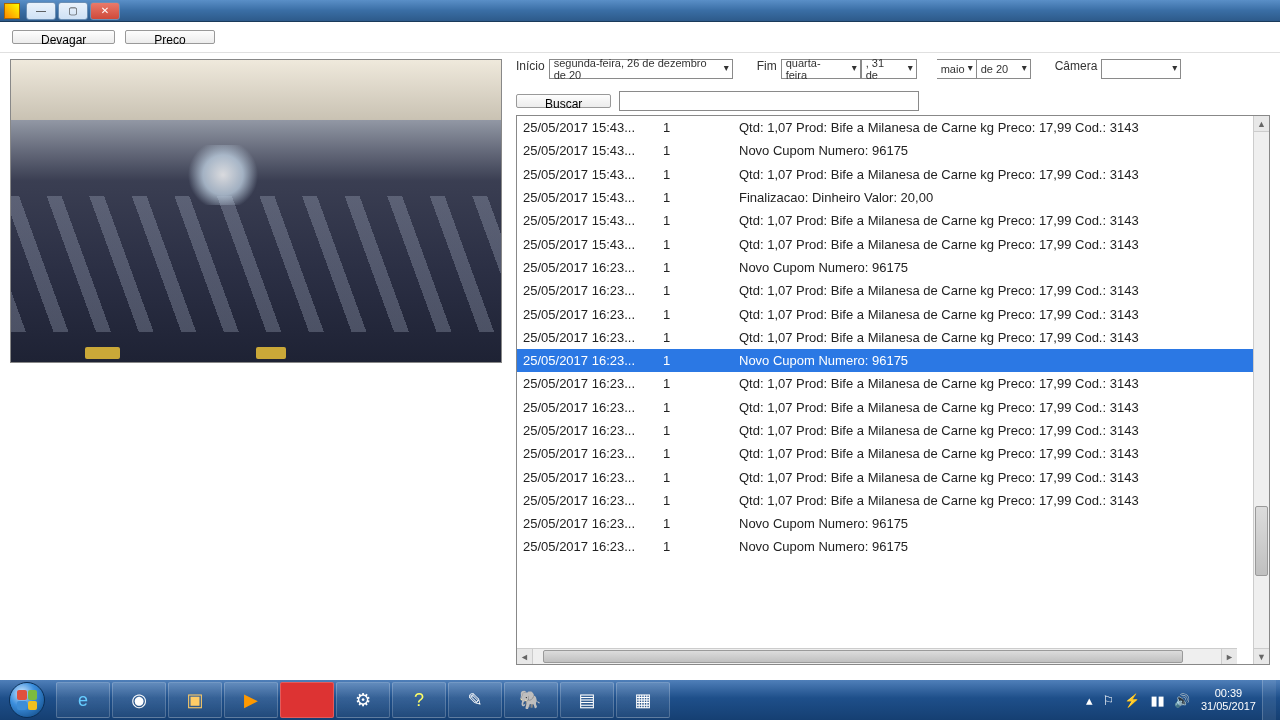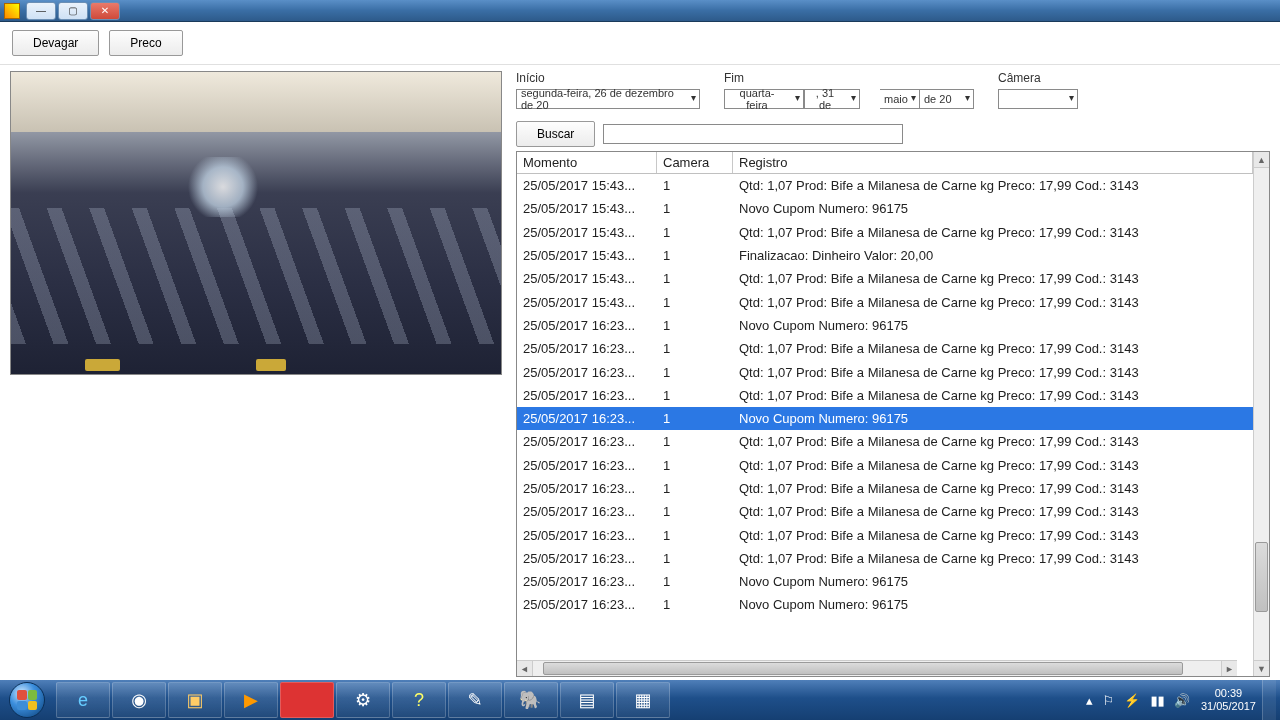--- a/index.html
+++ b/index.html
@@ -45,27 +45,27 @@
 
   
   .toolbar {
     background: #fff;
     padding: 8px 12px;
     display:flex;
     gap:10px;
     border-bottom: 1px solid #e0e0e0;
   }
   .btn {
-    padding: 2px 20px;
+    padding: 2px 28px;
     background: linear-gradient(#fdfdfd,#ececec);
     border: 1px solid #999;
     border-radius: 2px;
     font-size: 12px;
     cursor: pointer;
-    height:26px;
+    height:14px;
   }
 
   
   .content {
     display:flex;
     padding: 6px 10px;
     gap: 14px;
     height: calc(100% - 22px - 40px - 40px);
   }
   .video-panel {
@@ -109,38 +109,38 @@
   .right-panel {
     flex:1;
     display:flex;
     flex-direction:column;
   }
   .filters {
     display:flex;
     gap: 24px;
     margin-bottom:6px;
   }
-  .filter-col { display:flex; flex-direction:column; gap:4px; font-size:12px; color:#333;}
+  .filter-col { display:flex; flex-direction:row; gap:4px; font-size:12px; color:#333;}
   .dropdown {
     border:1px solid #8a8a8a;
     height:20px;
     background:#fff;
     display:flex;align-items:center;
     padding:0 18px 0 4px;
     position:relative;
     font-size:11px;
     min-width:80px;
   }
   .dropdown::after{
     content:"▾";
     position:absolute;right:3px;top:2px;color:#333;font-size:10px;
   }
   .dd-inicio{width:184px;}
   .fim-row{display:flex;gap:0;}
-  .fim-row .dropdown{min-width:auto;text-align:center;}
+  .fim-row .dropdown{min-width:auto;}
   .dd-fim1{width:80px;}
   .dd-fim2{width:56px;}
   .dd-fim3{width:40px;border-left:none;margin-left:20px;}
   .dd-fim4{width:54px;border-left:none;}
   .dd-cam{width:80px;}
 
   .search-row{display:flex;gap:8px;margin:6px 0 4px 0;align-items:center;}
   .search-input{
     border:1px solid #8a8a8a;height:20px;width:300px;padding:0 4px;font-size:12px;
   }
@@ -323,25 +323,20 @@
       </div>
     </div>
 
     <div class="search-row">
       <button class="btn">Buscar</button>
       <input class="search-input" value="" style="">
     </div>
 
     <div class="grid-wrap">
       <div class="grid-body">
-        <div class="grid-header">
-          <div class="gh momento">Momento</div>
-          <div class="gh camera">Camera</div>
-          <div class="gh registro">Registro</div>
-        </div>
         <div class="grid-rows" id="grid-rows">
             <div class="row">
               <div class="cell momento">25/05/2017 15:43...</div>
               <div class="cell camera">1</div>
               <div class="cell registro">Qtd: 1,07 Prod: Bife a Milanesa de Carne  kg Preco: 17,99 Cod.: 3143</div>
             </div>
             <div class="row">
               <div class="cell momento">25/05/2017 15:43...</div>
               <div class="cell camera">1</div>
               <div class="cell registro">Novo Cupom Numero: 96175</div>

